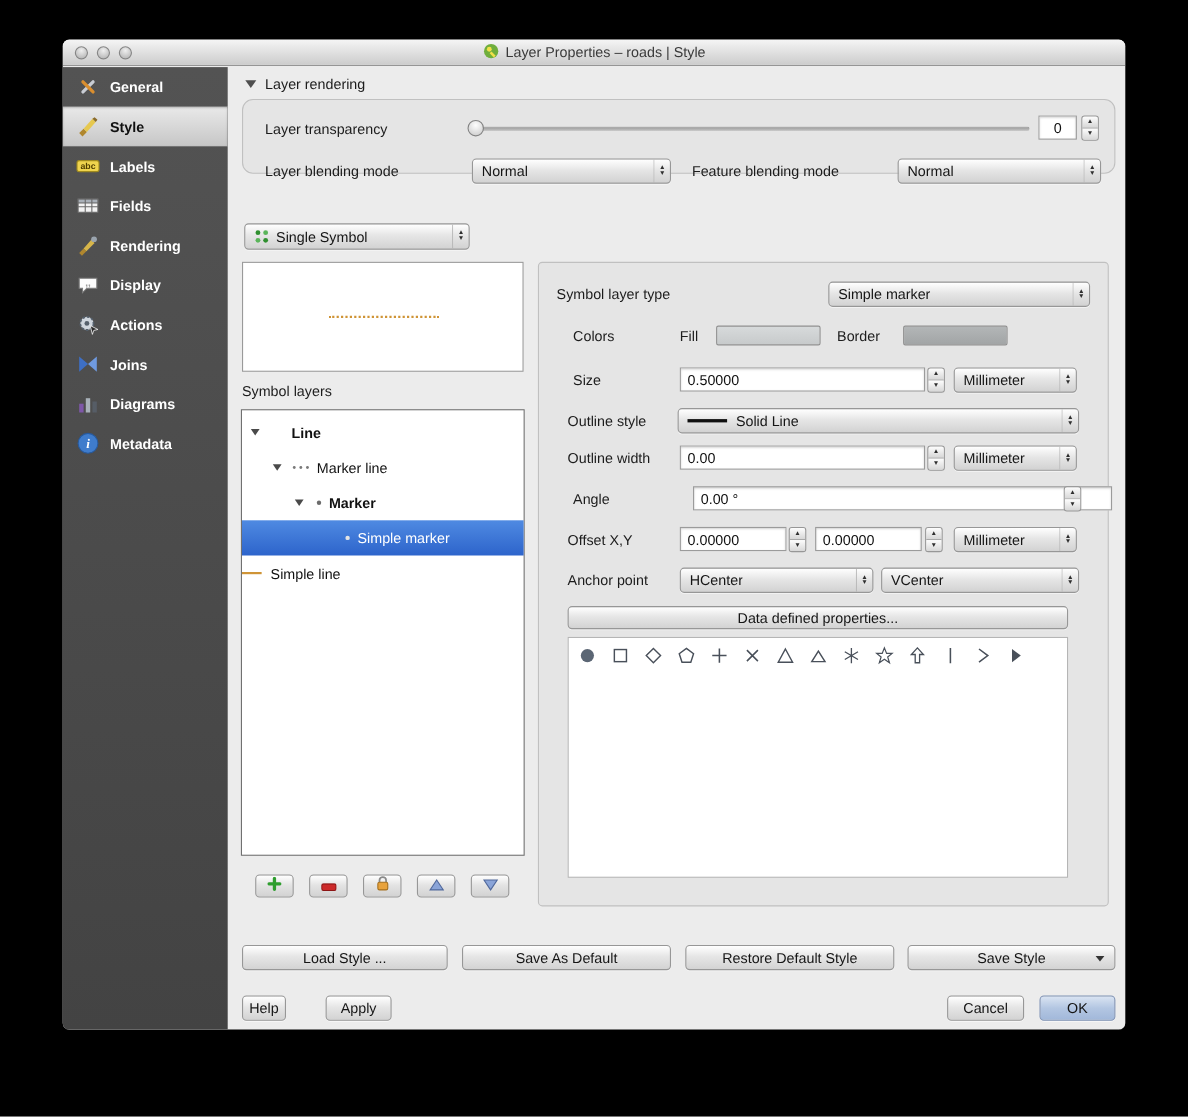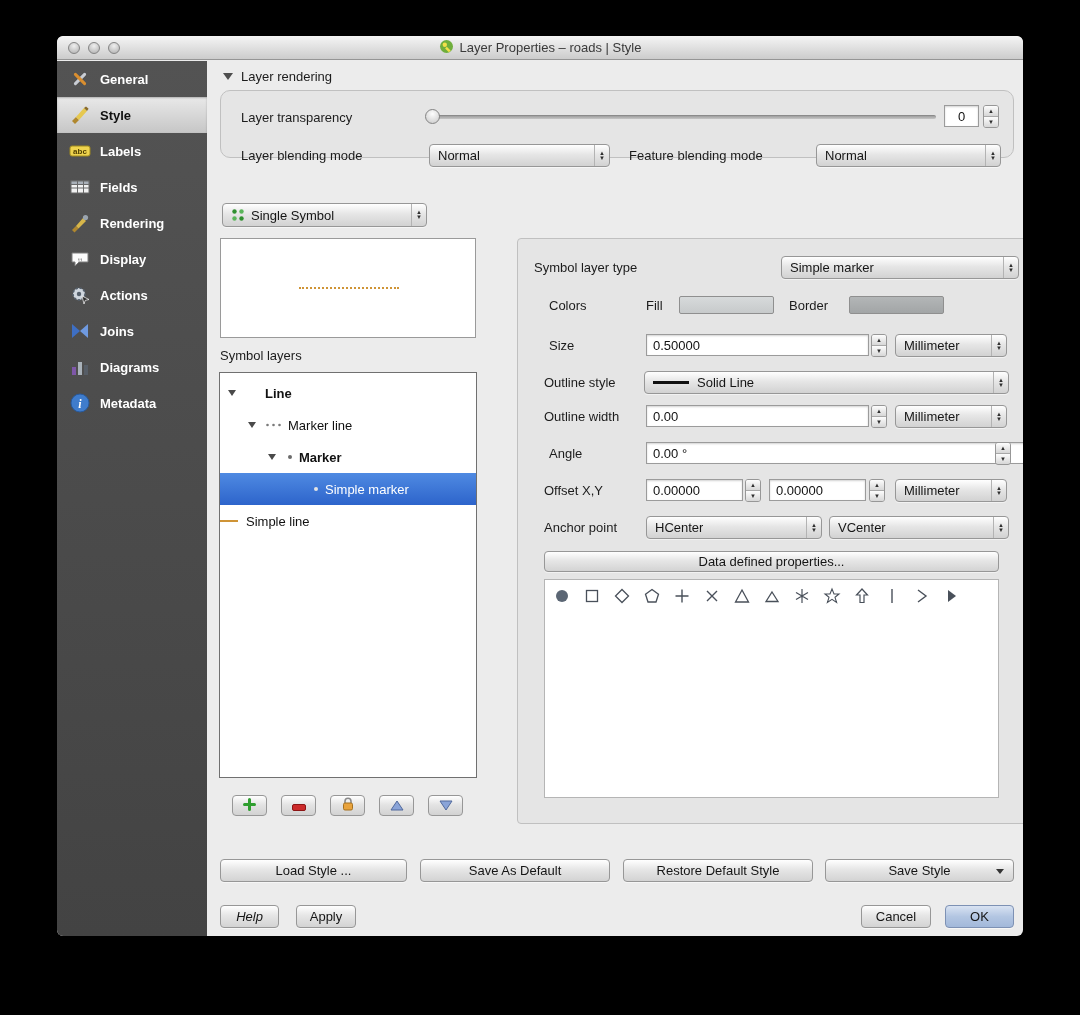--- a/index.html
+++ b/index.html
@@ -360,21 +360,21 @@
     <span><svg width="14" height="11">
           <polygon points="7,1 13,10 1,10" fill="#8aa4d8" stroke="#51699c"></polygon>
         </svg></span>
   </div>
   <div class="sbtn" style="left:371px;">
     <span><svg width="14" height="11">
           <polygon points="1,1 13,1 7,10" fill="#8aa4d8" stroke="#51699c"></polygon>
         </svg></span>
   </div>
 
-  <div class="gbox" style="left:432px;top:202px;width:519px;height:586px;margin-left:28px;">
+  <div class="gbox" style="left:432px;top:202px;width:519px;height:586px;">
 
     <span class="lbl" style="left:16px;top:17px;">Symbol layer type</span>
     <div class="popup" style="left:263px;top:17px;width:238px;">
       <span class="pop-label">Simple marker</span>
       <span class="pop-arrows">▲<br>▼</span>
     </div>
 
     <span class="lbl" style="left:31px;top:55px;">Colors</span>
     <span class="lbl" style="left:128px;top:55px;">Fill</span>
     <div class="swatch" style="left: 161px; top: 57px; background: linear-gradient(rgb(215, 218, 219), rgb(199, 202, 203));"></div>
@@ -408,21 +408,21 @@
     <span class="stepper" style="left:353px;top:166px;">
         <i>▲</i>
         <i>▼</i>
       </span>
     <div class="popup" style="left:377px;top:166px;width:112px;">
       <span class="pop-label">Millimeter</span>
       <span class="pop-arrows">▲<br>▼</span>
     </div>
 
     <span class="lbl" style="left:31px;top:203px;">Angle</span>
-    <div class="field" style="left:128px;top:203px;width:381px;">
+    <div class="field" style="left:140px;top:203px;width:381px;">
       <span>0.00 °</span>
     </div>
     <span class="stepper" style="left:477px;top:203px;">
         <i>▲</i>
         <i>▼</i>
       </span>
 
     <span class="lbl" style="left:26px;top:240px;">Offset X,Y</span>
     <div class="field" style="left:128px;top:240px;width:97px;">
       <span>0.00000</span>
@@ -540,21 +540,21 @@
     <span>Save As Default</span>
   </div>
   <div class="macbtn" style="left:566px;top:823px;width:190px;">
     <span>Restore Default Style</span>
   </div>
   <div class="macbtn" style="left:768px;top:823px;width:189px;">
     <span>Save Style</span>
     <span class="dd-arr"></span>
   </div>
 
-  <div class="macbtn" style="left:163px;top:869px;width:59px;font-style:italic;">
+  <div class="macbtn" style="left:163px;top:869px;width:40px;">
     <span>Help</span>
   </div>
   <div class="macbtn" style="left:239px;top:869px;width:60px;">
     <span>Apply</span>
   </div>
   <div class="macbtn" style="left:804px;top:869px;width:70px;">
     <span>Cancel</span>
   </div>
   <div class="macbtn ok" style="left:888px;top:869px;width:69px;">
     <span>OK</span>

